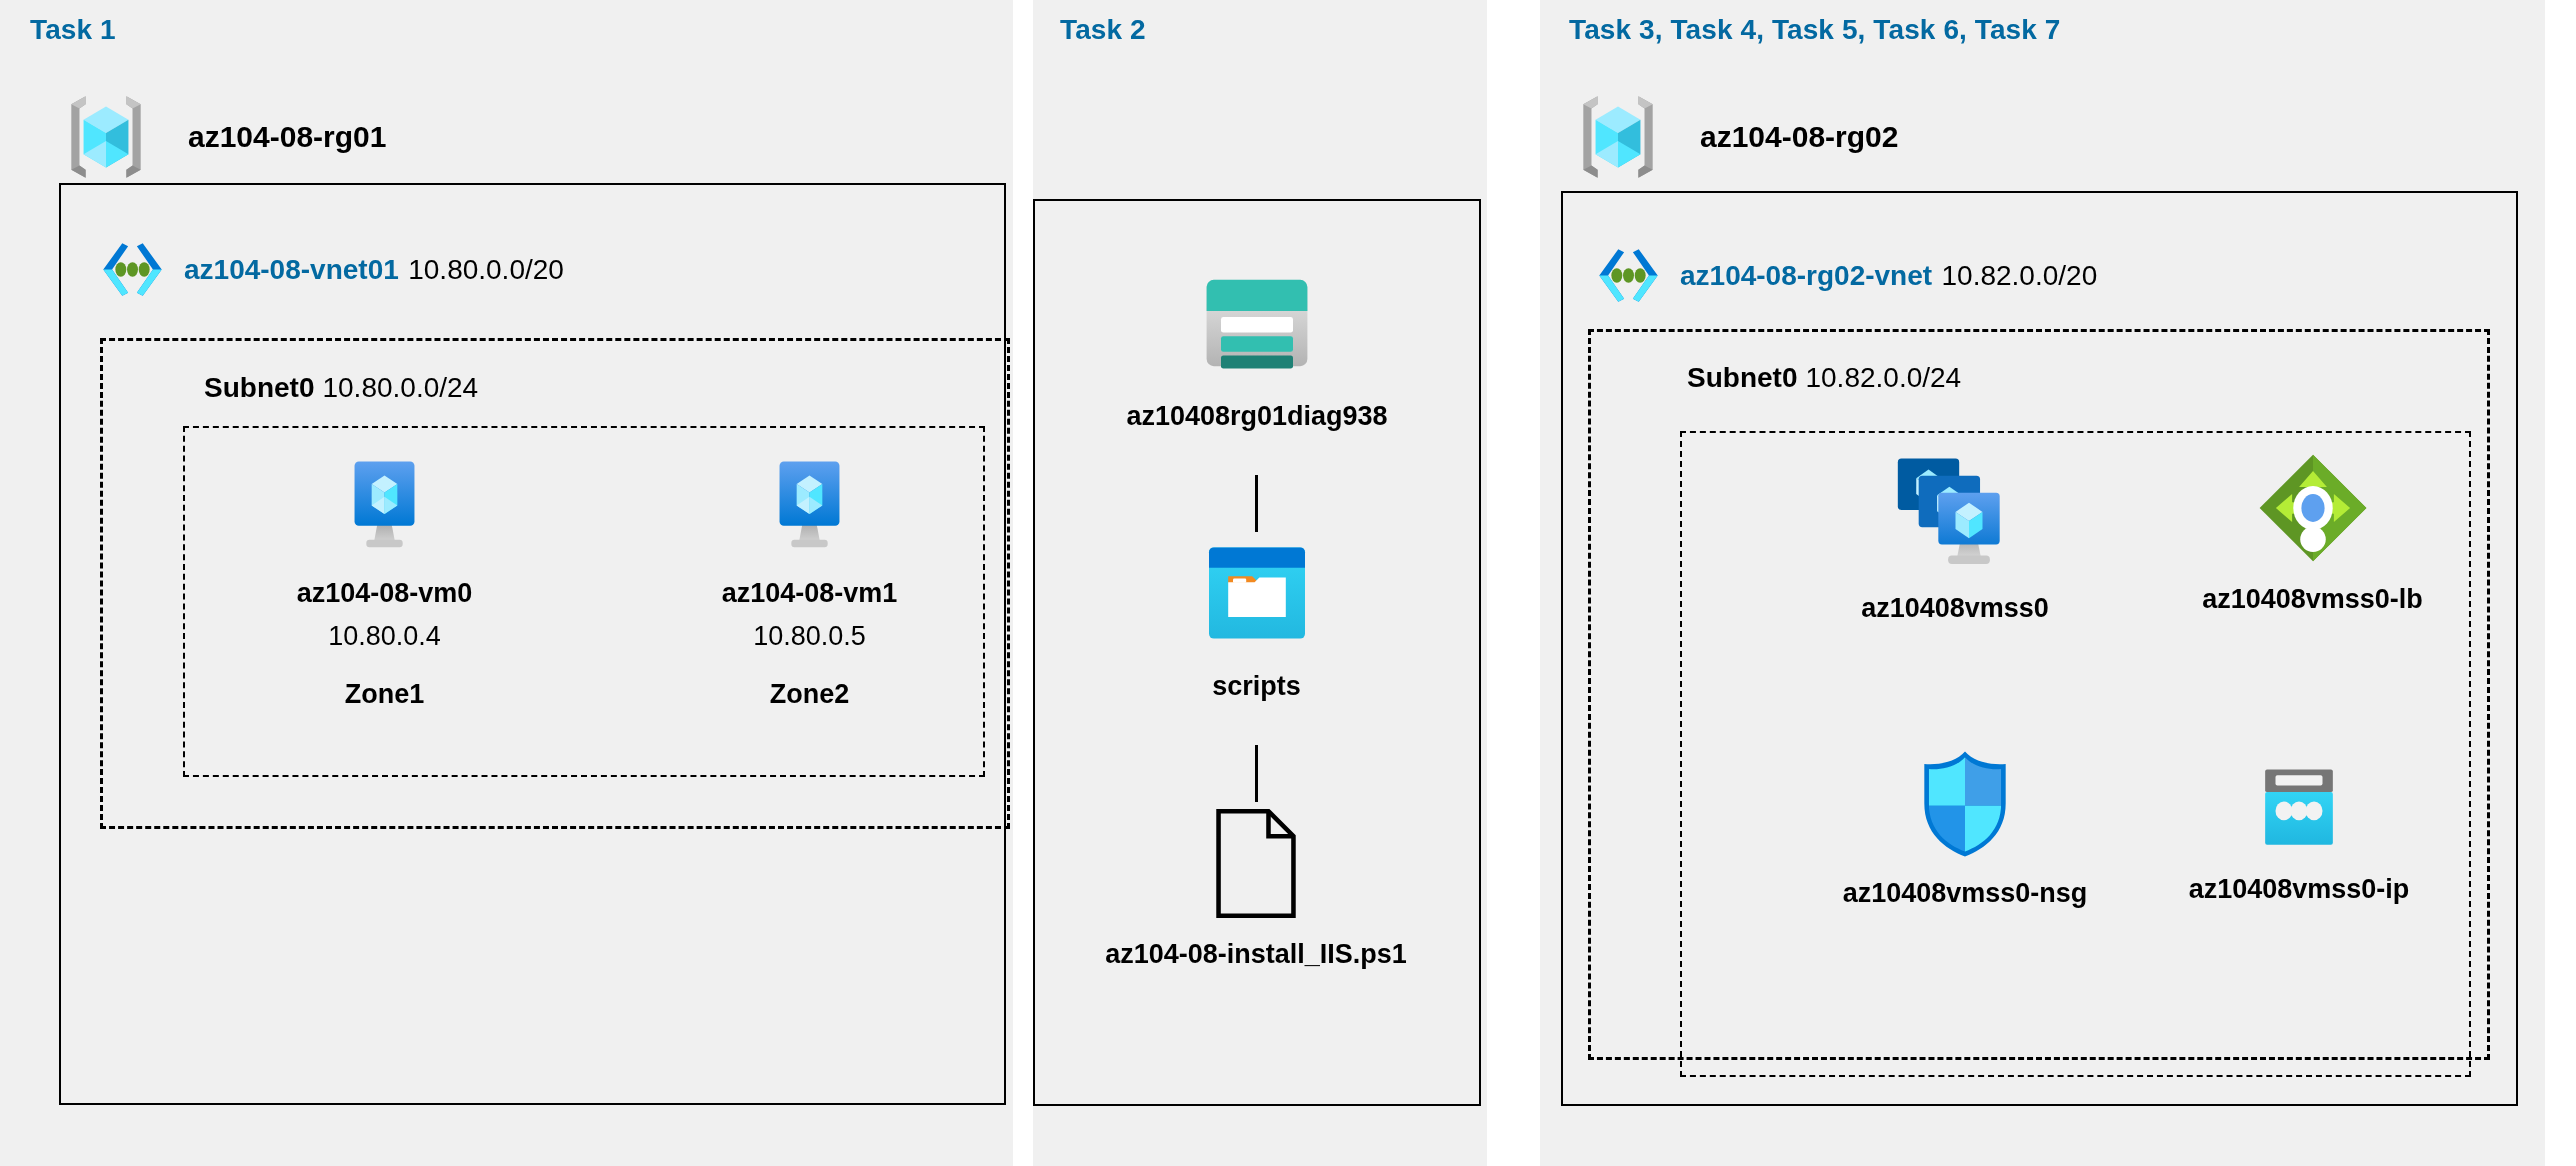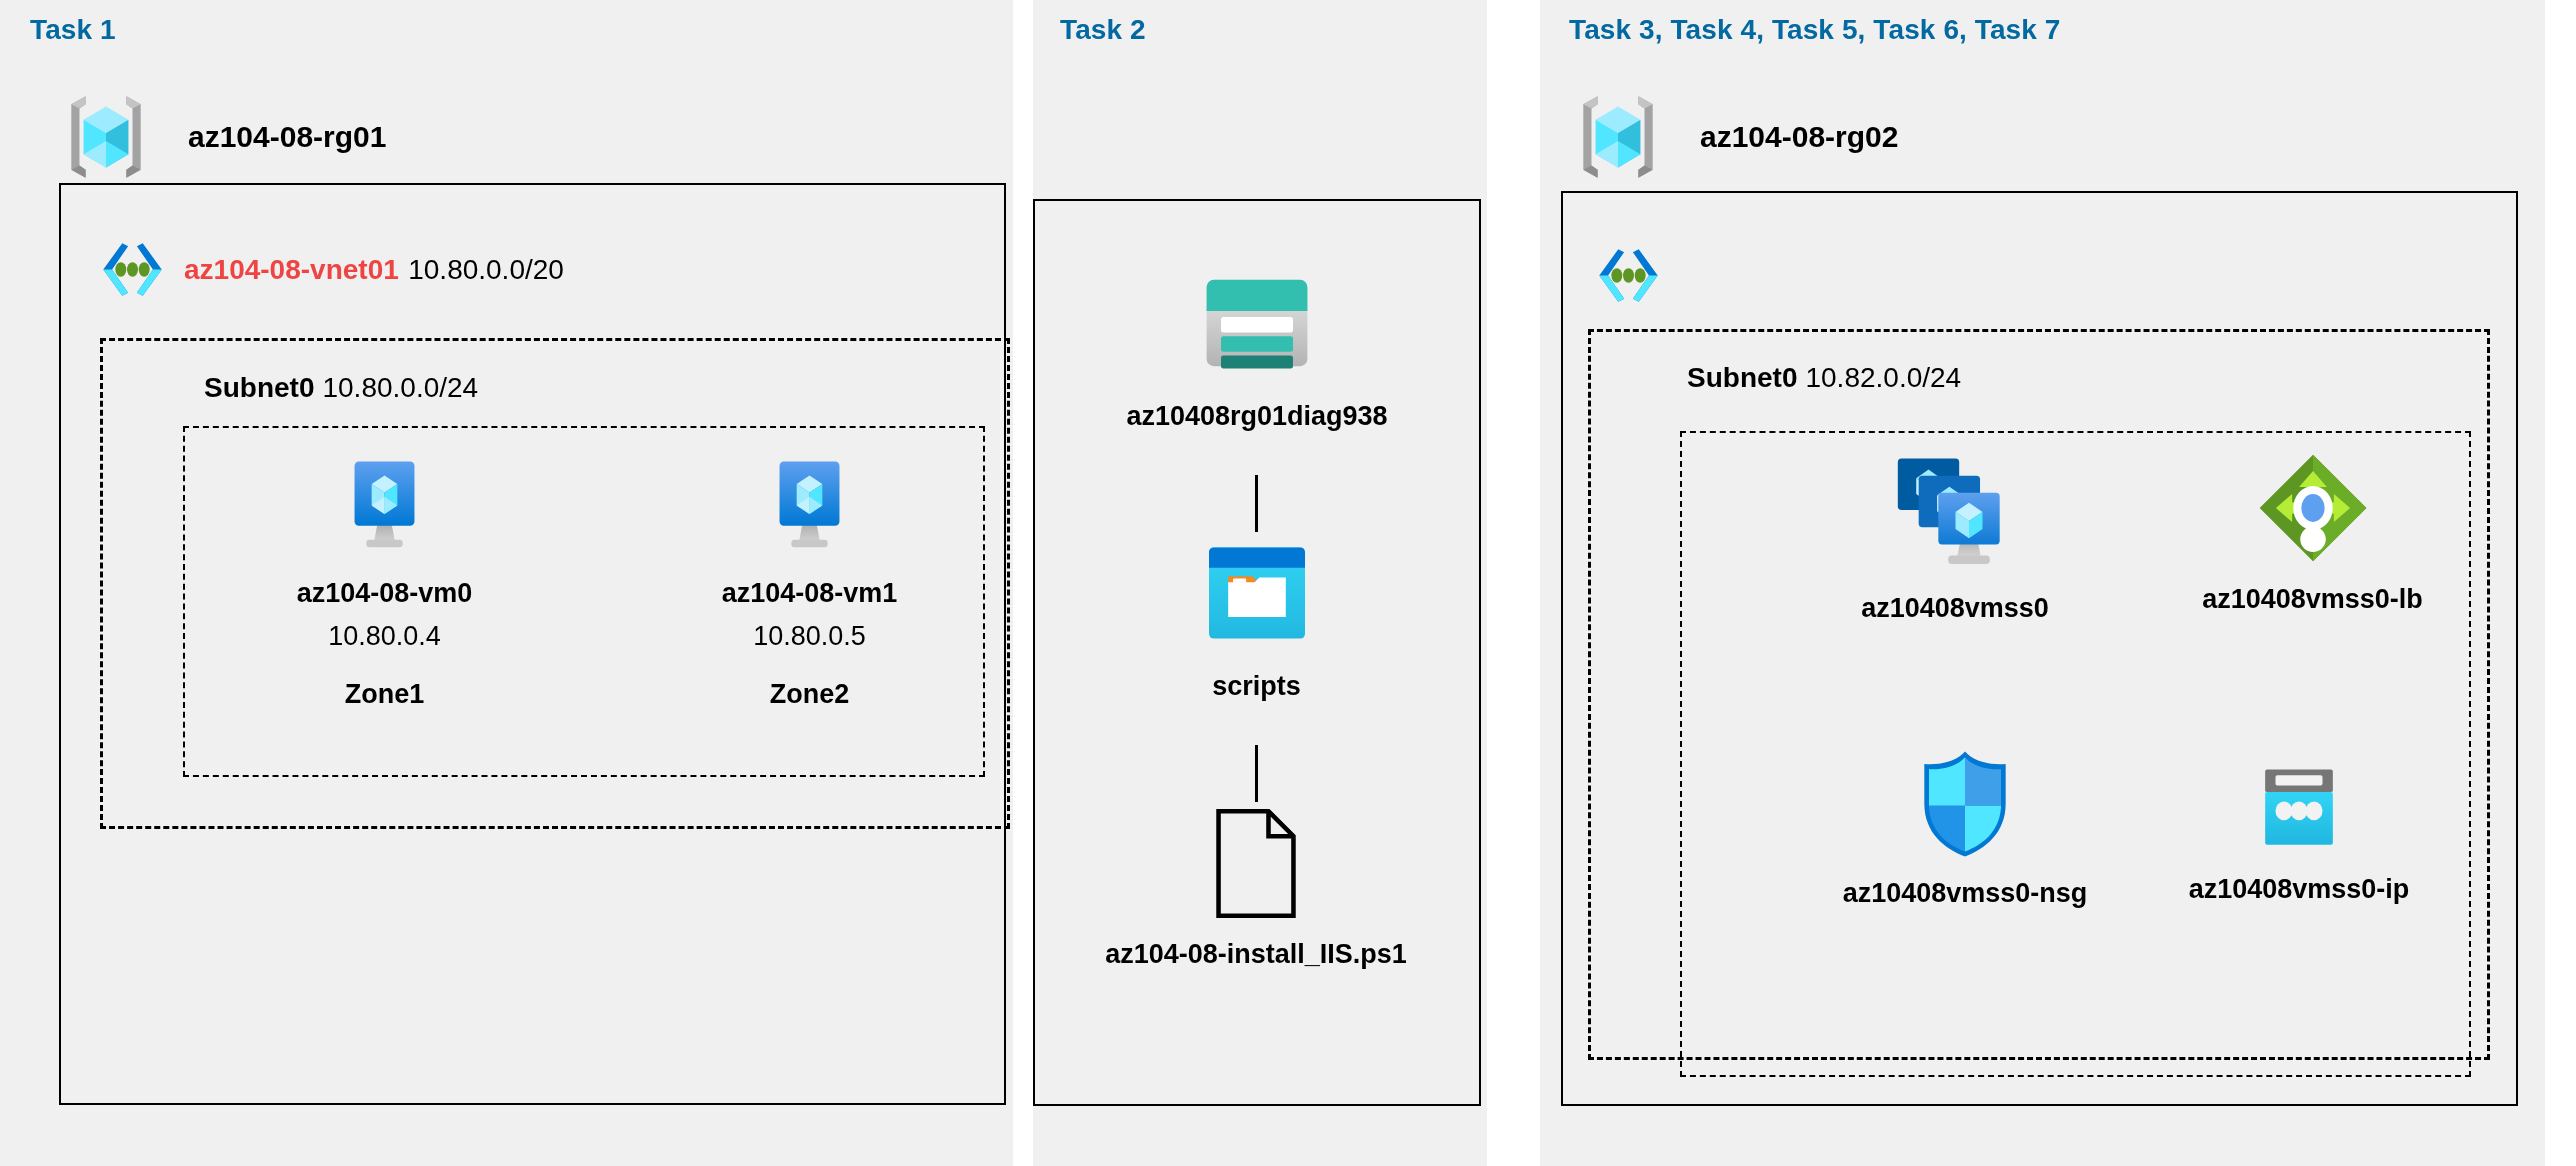--- a/index.html
+++ b/index.html
@@ -9,21 +9,21 @@
   .task-label{position:absolute;color:#0369a1;font-weight:bold;font-size:28px;letter-spacing:0.1px;white-space:nowrap;}
 
   .rg-head{position:absolute;display:flex;align-items:center;gap:31px;}
   .rg-name{font-size:30px;font-weight:bold;color:#000;white-space:nowrap;}
 
   .solidbox{position:absolute;border:2.7px solid #000;background:#f0f0f0;box-sizing:border-box;}
   .dashbox{position:absolute;border:3.4px dashed #000;background:transparent;box-sizing:border-box;}
   .dashbox.thin{border-width:2.7px;}
 
   .vnet-head{position:absolute;display:flex;align-items:center;gap:15px;white-space:nowrap;}
-  .vnet-name{font-size:28px;font-weight:bold;color:#ef4444;}
+  .vnet-name{font-size:28px;font-weight:bold;color:#0369a1;}
   .vnet-cidr{font-size:28px;font-weight:normal;color:#000;margin-left:9.4px;}
 
   .subnet-head{position:absolute;white-space:nowrap;}
   .subnet-name{font-size:28px;font-weight:bold;color:#000;}
   .subnet-cidr{font-size:28px;font-weight:normal;color:#000;margin-left:8px;}
 
   .node{position:absolute;display:flex;flex-direction:column;align-items:center;}
   .node-label{font-size:27px;font-weight:bold;color:#000;white-space:nowrap;margin-top:17.5px;text-align:center;}
   .node-sub{font-size:27px;font-weight:normal;color:#000;white-space:nowrap;margin-top:12px;text-align:center;}
   .node-zone{font-size:27px;font-weight:bold;color:#000;white-space:nowrap;margin-top:27px;text-align:center;}
@@ -229,20 +229,24 @@
     <svg viewBox="0 0 100 100" width="73" height="73">
       <path d="M36 14 L44 18 L22 50 L44 82 L36 86 L10 50 Z" fill="#0078d4"></path>
       <path d="M22 50 L44 82 L36 86 L10 50 Z" fill="#50e6ff"></path>
       <path d="M64 14 L56 18 L78 50 L56 82 L64 86 L90 50 Z" fill="#0078d4"></path>
       <path d="M78 50 L56 82 L64 86 L90 50 Z" fill="#50e6ff"></path>
       <ellipse cx="34" cy="50" rx="7.5" ry="10" fill="#5e9624"></ellipse>
       <ellipse cx="50" cy="50" rx="7.5" ry="10" fill="#5e9624"></ellipse>
       <ellipse cx="66" cy="50" rx="7.5" ry="10" fill="#5e9624"></ellipse>
     </svg>
   </span>
+  <span style="display:flex;align-items:baseline;">
+    <span class="vnet-name">az104-08-rg02-vnet</span>
+    <span class="vnet-cidr">10.82.0.0/20</span>
+  </span>
 </div>
 
 <div class="dashbox" style="left:1588px;top:329px;width:902px;height:731px;"></div>
 
 <div class="subnet-head" style="left:1687px;top:362px;display:flex;align-items:baseline;">
   <span class="subnet-name">Subnet0</span>
   <span class="subnet-cidr">10.82.0.0/24</span>
 </div>
 
 <div class="dashbox thin" style="left:1680px;top:431px;width:791px;height:646px;"></div>

